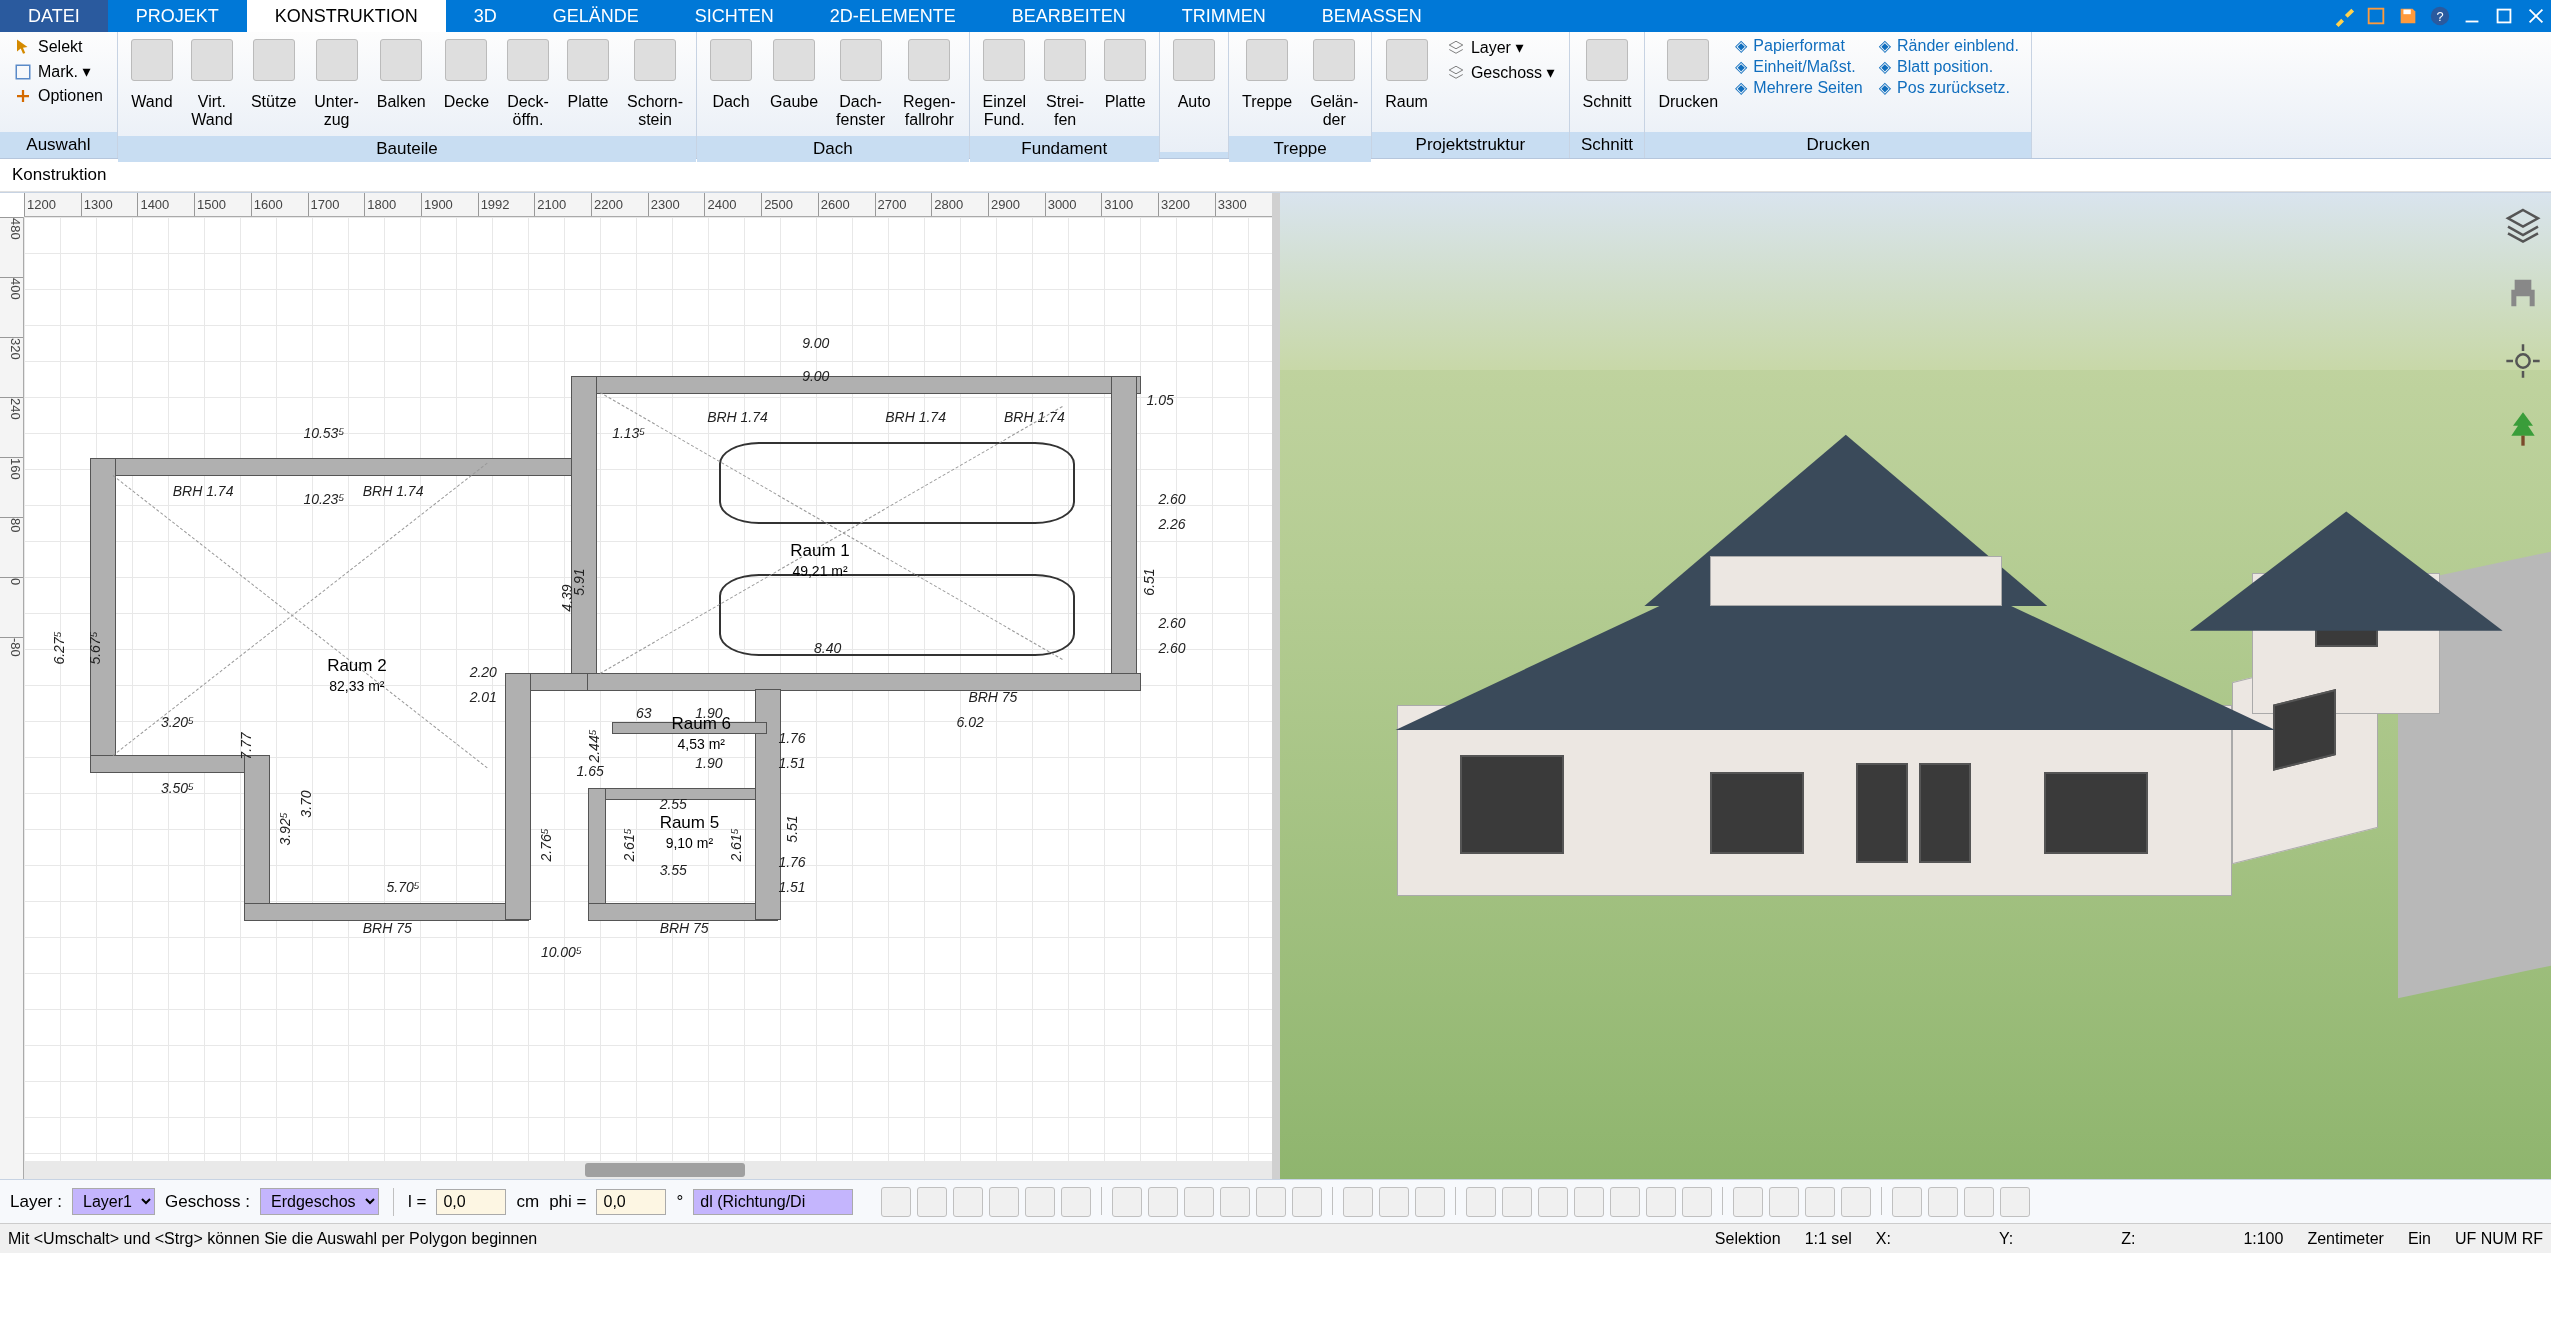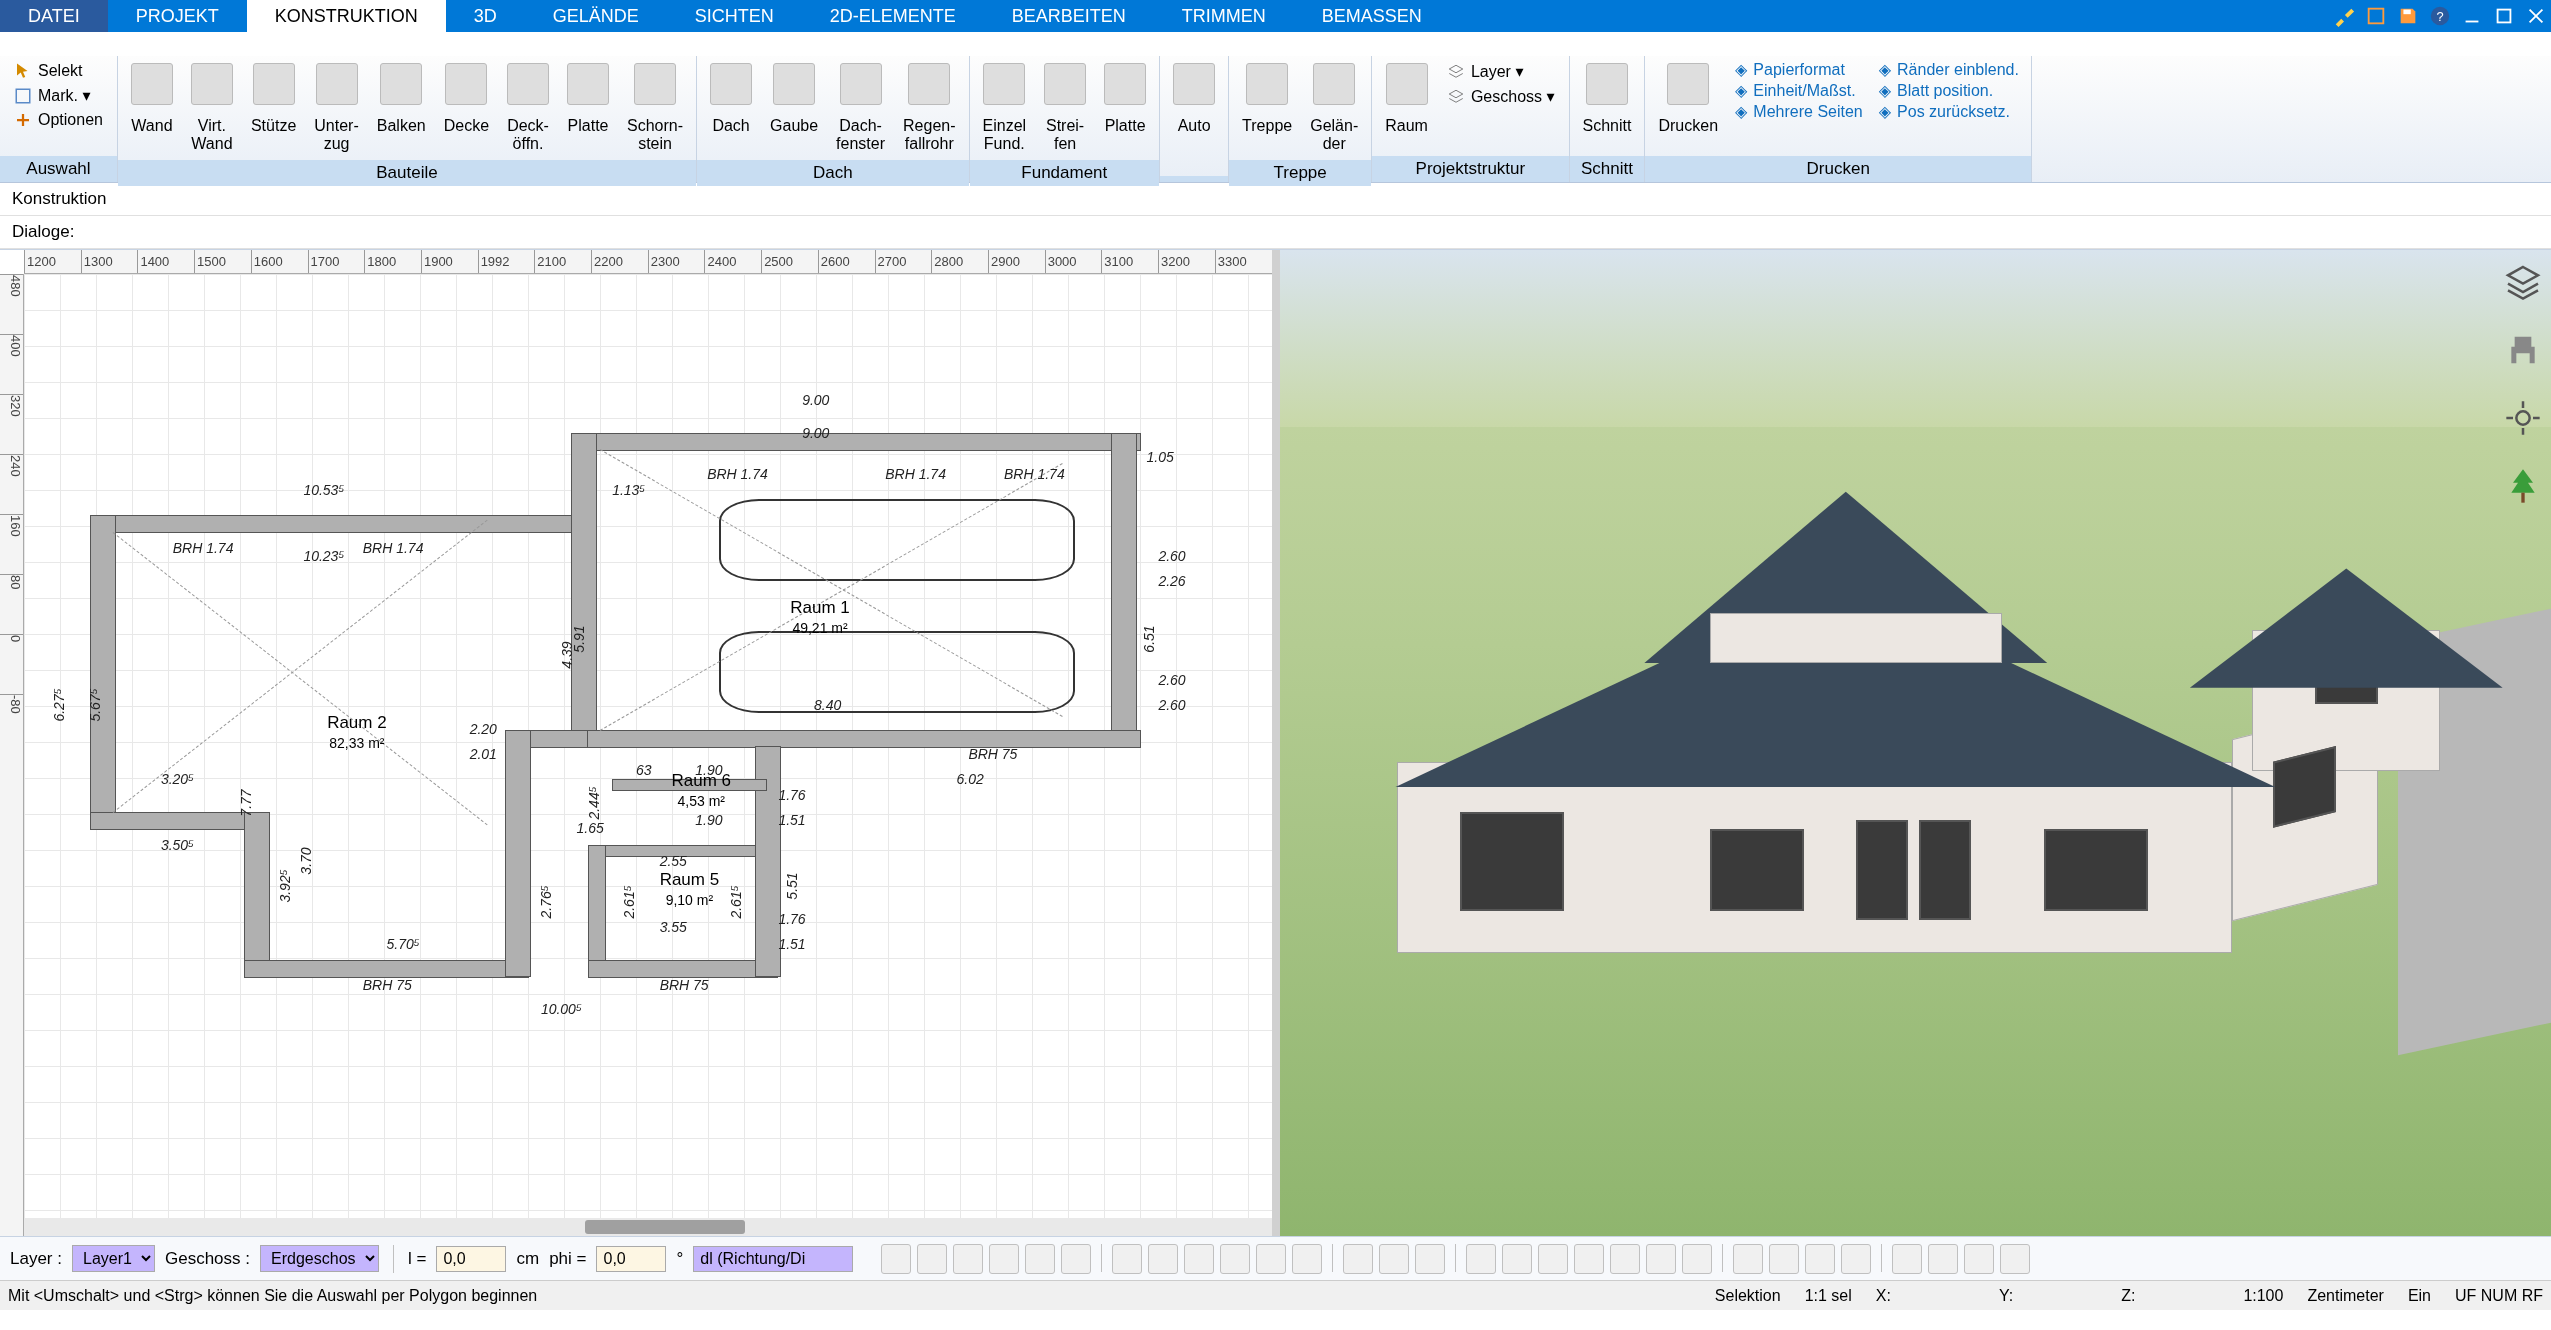--- a/index.html
+++ b/index.html
@@ -8,21 +8,21 @@
 
 .menubar { height: 32px; background: #0078d7; display: flex; align-items: stretch; color: #fff; font-size: 18px; }
 .menu-item { padding: 14px 28px; cursor: pointer; display: flex; align-items: center; }
 .menu-item.dark { background: #2a5a9e; }
 .menu-item.active { background: #fff; color: #000; }
 .menu-spacer { flex: 1; }
 .menu-icons { display: flex; align-items: center; gap: 10px; padding-right: 4px; }
 .mi { width: 22px; height: 22px; display: inline-block; }
 
 
-.ribbon { background: linear-gradient(#fdfdfd,#e8eef6); border-bottom: 1px solid #b6c6dc; display: flex; height: 127px; margin-top: 24px; }
+.ribbon { background: linear-gradient(#fdfdfd,#e8eef6); border-bottom: 1px solid #b6c6dc; display: flex; height: 127px; }
 .rgroup { border-right: 1px solid #c7d3e3; display: flex; flex-direction: column; }
 .rgroup-body { flex: 1; display: flex; align-items: flex-start; padding: 2px 6px; gap: 4px; }
 .rgroup-label { text-align: center; font-size: 17px; background: #c8ddf2; padding: 3px 0; color: #000; }
 .rbtn { display: flex; flex-direction: column; align-items: center; justify-content: flex-start; padding: 4px 6px; gap: 12px; border: 1px solid transparent; border-radius: 3px; cursor: pointer; }
 .rbtn .icon { width: 42px; height: 42px; background: #dedede; border: 1px solid #bbb; border-radius: 3px; }
 .rbtn-txt { font-size: 16px; line-height: 18px; text-align: center; white-space: pre; }
 .small-list { display: flex; flex-direction: column; gap: 2px; padding: 2px 4px; }
 .small-item { font-size: 16px; display: flex; align-items: center; gap: 6px; padding: 2px 4px; border-radius: 3px; }
 .small-item .si { width: 18px; height: 18px; display: inline-block; }
 .link-list { display: flex; flex-direction: column; gap: 2px; padding: 2px 6px; }
@@ -304,21 +304,20 @@
           <div class="link-item"><span class="si">◈</span>Blatt position.</div>
           <div class="link-item"><span class="si">◈</span>Pos zurücksetz.</div>
         </div>
       </div>
       <div class="rgroup-label">Drucken</div>
     </div>
   </div>
 
 <div class="subbar">
   <div class="subbar-row">Konstruktion</div>
-  <div class="subbar-row">Dialoge:</div>
 </div>
 
 <div class="workspace">
   <div class="view2d">
     <div class="ruler-h" id="rulerH">
         <span>1200</span>
         <span>1300</span>
         <span>1400</span>
         <span>1500</span>
         <span>1600</span>

